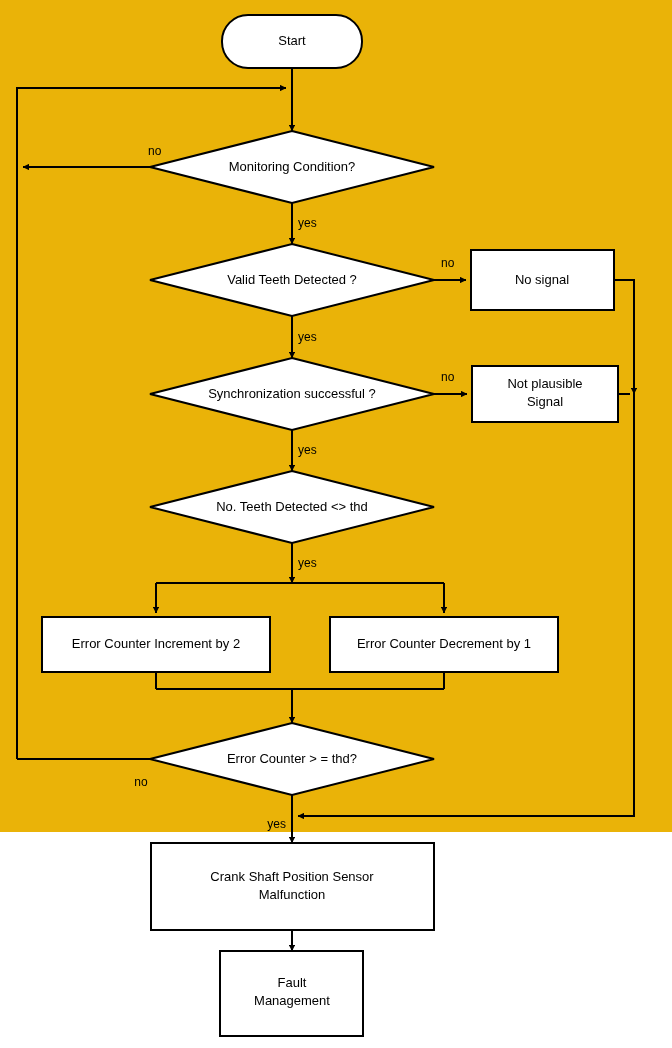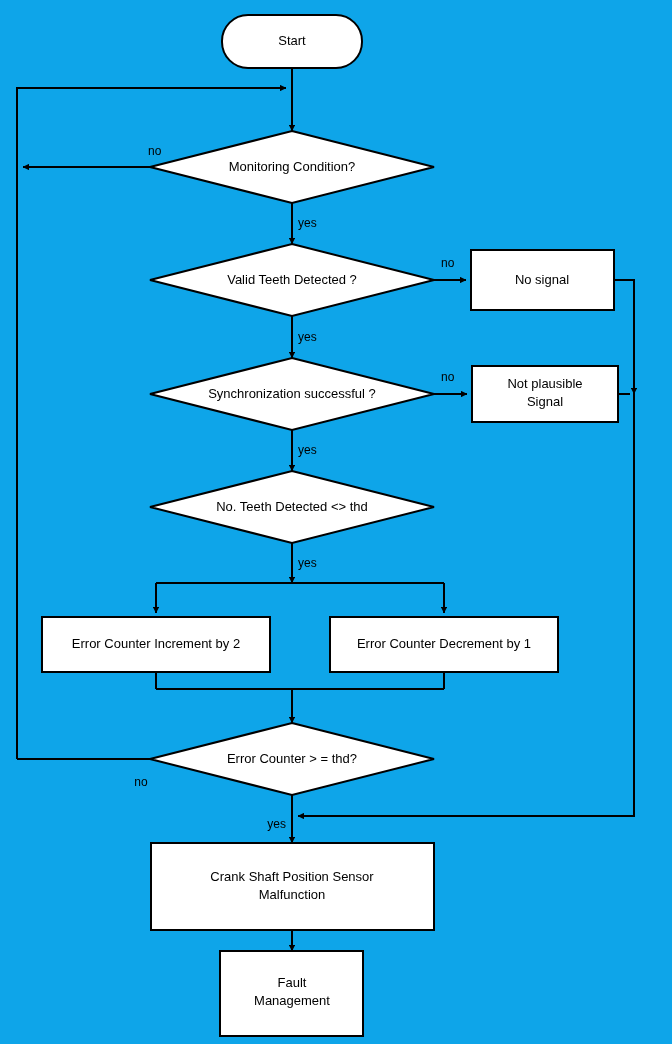--- a/index.html
+++ b/index.html
@@ -9,22 +9,22 @@
   }
   body {
     width: 672px;
     height: 1048px;
     font-family: "Liberation Sans", sans-serif;
     overflow: hidden;
   }
   #flowchart-root {
     position: relative;
     width: 672px;
-    height: 1044px;
-    background: #0ea5e9;
+    height: 832px;
+    background: #eab308;
   }
   svg#diagram {
     display: block;
     width: 672px;
     height: 1048px;
   }
   .shape {
     fill: #ffffff;
     stroke: #000000;
     stroke-width: 2;

